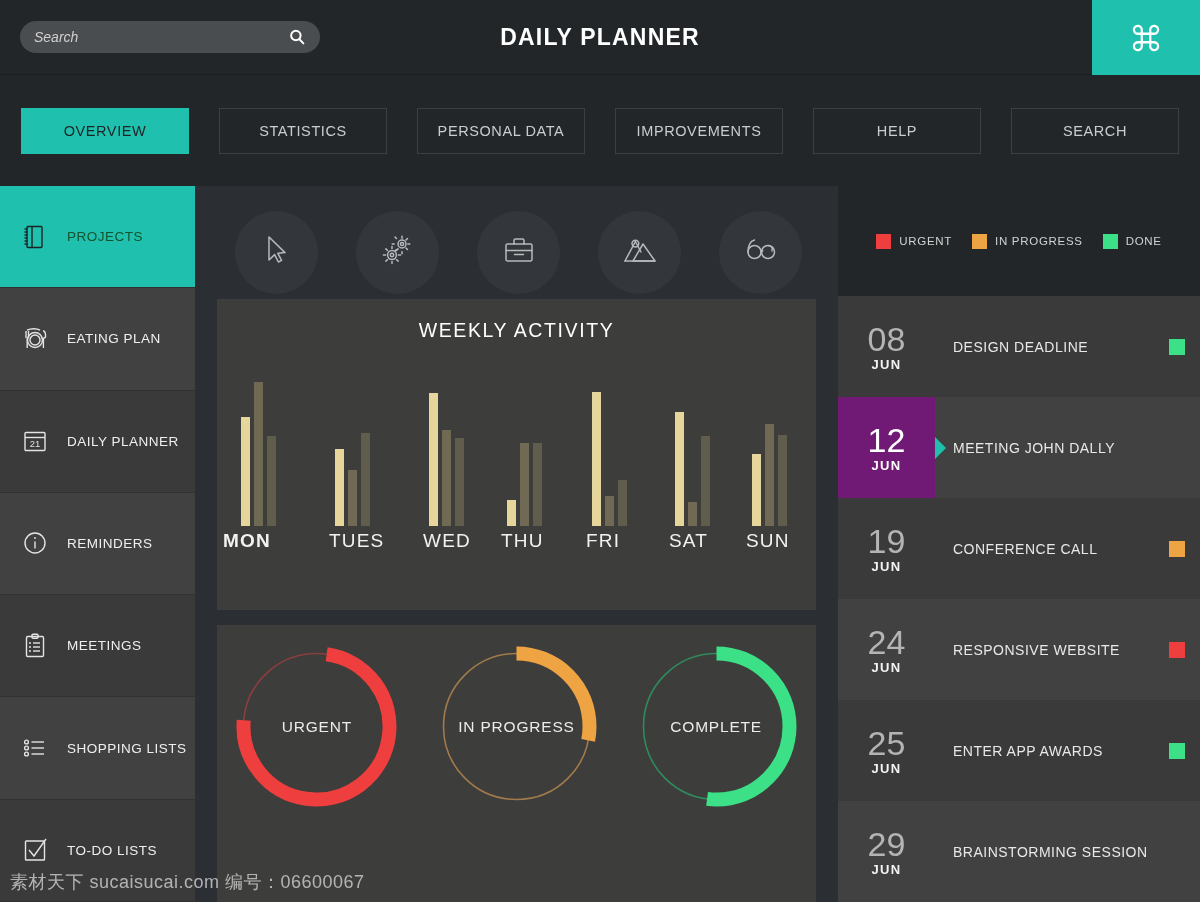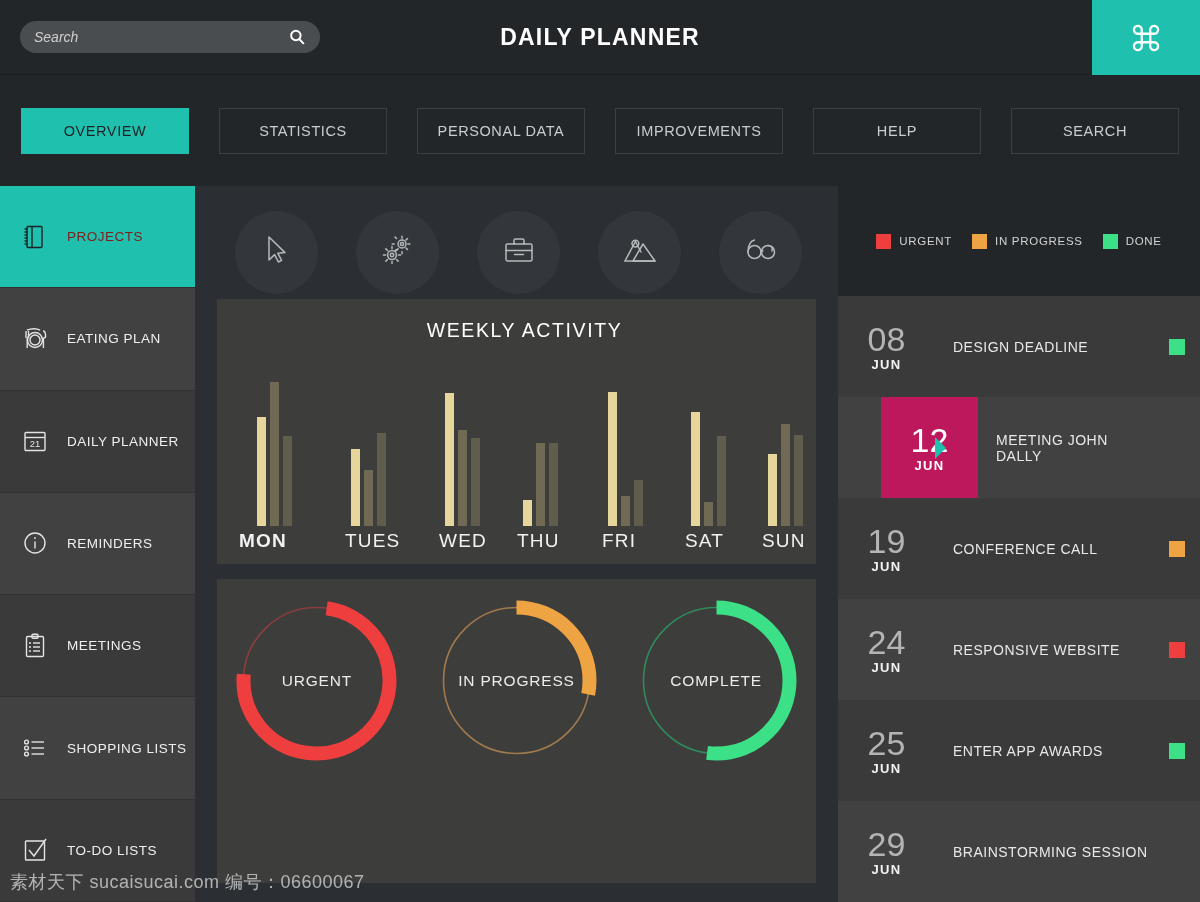--- a/index.html
+++ b/index.html
@@ -87,21 +87,21 @@
     flex: 1;
     display: flex; align-items: center;
     padding-left: 20px;
     gap: 17px;
     border-bottom: 1px solid #313131;
     cursor: pointer;
     position: relative;
   }
   .side-item:nth-child(even) { background: #414141; }
   .side-item.active { background: #1fc0ae; }
-  .side-item.active .side-label { color: #7f1d1d; }
+  .side-item.active .side-label { color: #14532d; }
   .side-item.active .side-icon svg { stroke: #1d2225; }
   .side-icon { width: 30px; height: 30px; flex: 0 0 30px; display:flex; align-items:center; justify-content:center;}
   .side-icon svg { width: 28px; height: 28px; stroke: #e4e4e4; fill: none; stroke-width: 1.4; }
   .side-label {
     color: #efefef; font-size: 13.5px; letter-spacing: 0.5px;
   }
 
   
   .center {
     flex: 1;
@@ -129,21 +129,21 @@
   }
   .panel-title {
     text-align: center;
     color: #ffffff;
     font-size: 19.5px;
     letter-spacing: 1.6px;
     padding-top: 20px;
   }
 
   
-  .chart-panel { height: 265px; position: relative; padding-left: 16px; }
+  .chart-panel { height: 311px; position: relative; }
   .bars-area {
     position: relative;
     height: 170px;
     margin: 14px 0 0 0;
   }
   .day-group {
     position: absolute;
     bottom: 0;
     display: flex; align-items: flex-end;
     gap: 4px;
@@ -221,22 +221,21 @@
     flex: 1; display: flex; align-items: center;
     color: #e8e8e8; font-size: 14px; letter-spacing: 0.5px;
     padding-left: 18px;
   }
   .rem-dot {
     width: 46px; display: flex; align-items: center; justify-content: center;
   }
   .rem-sw { width: 16px; height: 16px; display: block; }
 
   .rem-row.highlight .rem-date {
-    background: #be185d;
-    margin-left: 43px;
+    background: #701a75;
   }
   .rem-row.highlight .rem-day { color: #ffffff; font-weight: 400; }
   .rem-row.highlight .rem-mon { color: #ffffff; }
   .rem-row.highlight .rem-date::after {
     content: "";
     position: absolute;
     left: 97px; top: 50%; transform: translateY(-50%);
     width: 0; height: 0;
     border-top: 11px solid transparent;
     border-bottom: 11px solid transparent;

